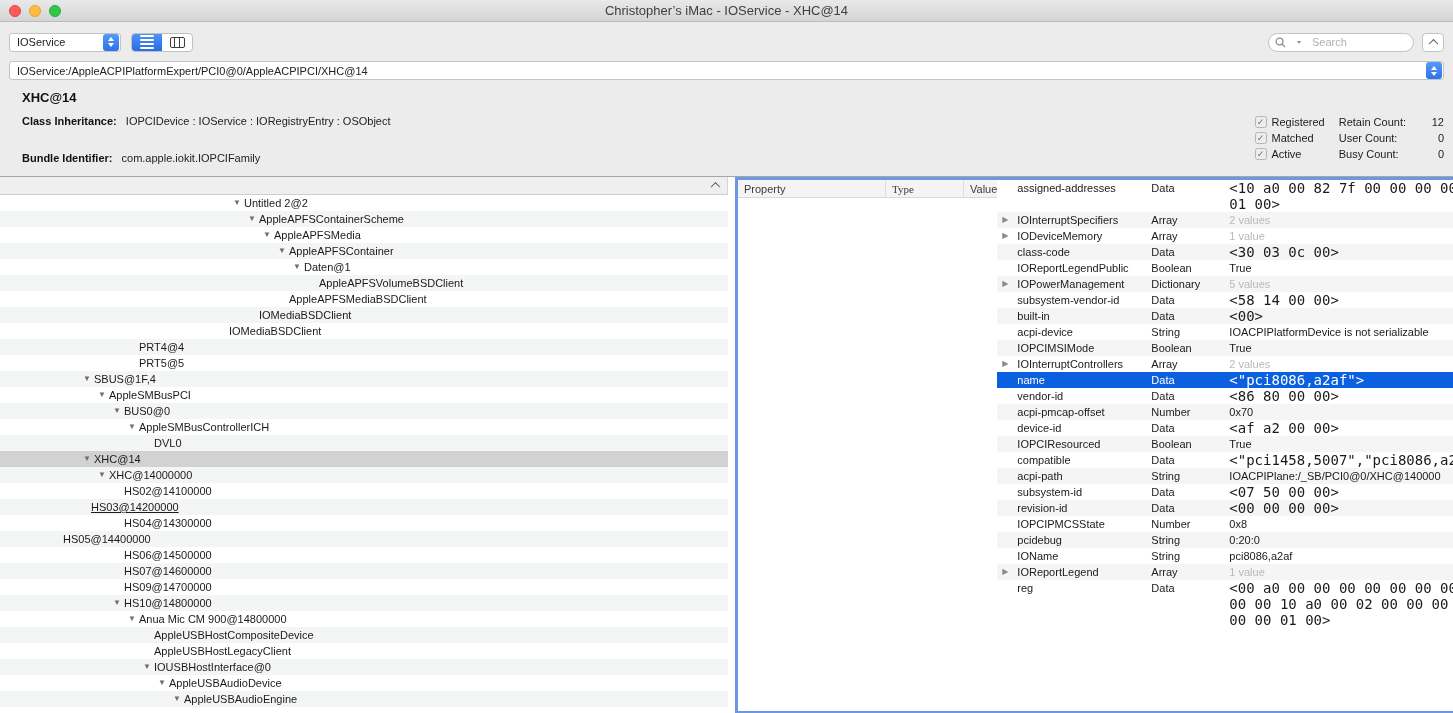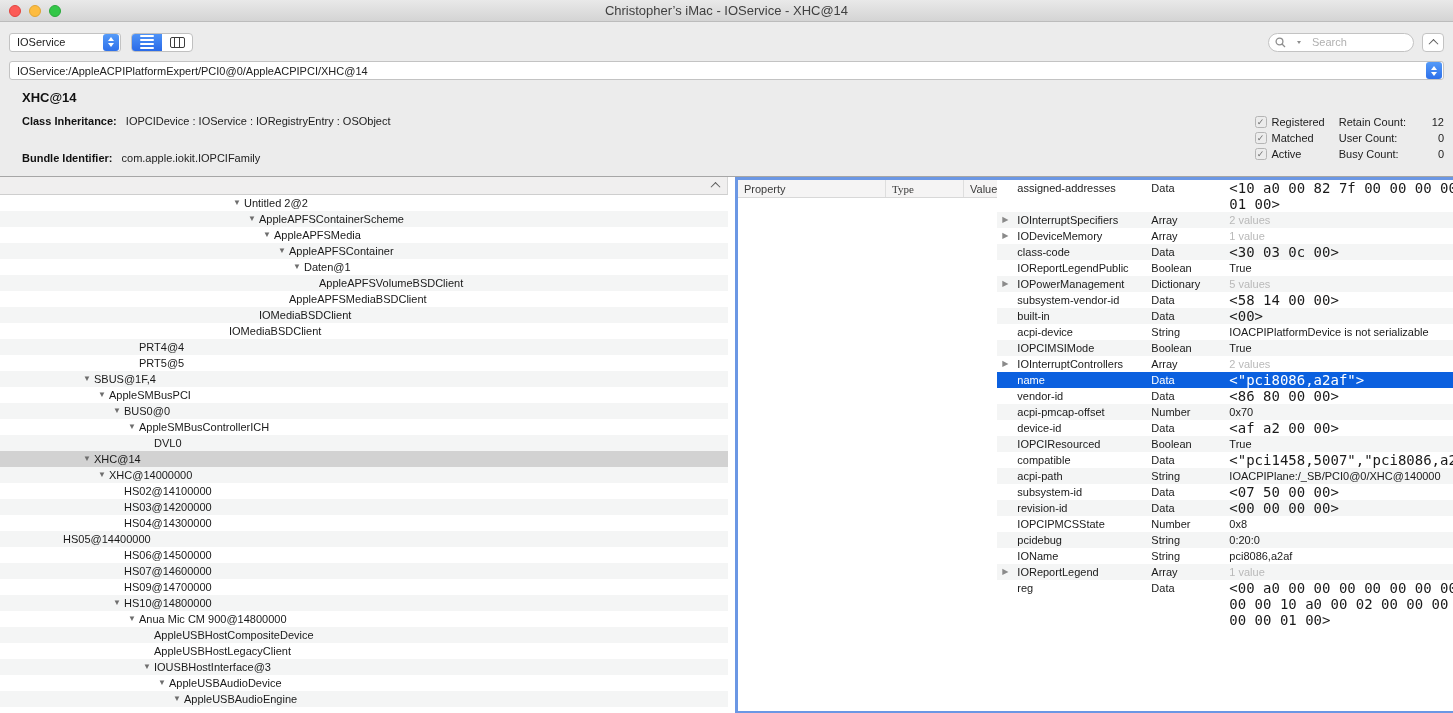--- a/index.html
+++ b/index.html
@@ -266,63 +266,63 @@
           <span class="tlabel">XHC@14</span>
         </div>
         <div class="trow alt" style="padding-left: 98px;">
           <span class="disc">▼</span>
           <span class="tlabel">XHC@14000000</span>
         </div>
         <div class="trow" style="padding-left: 113px;">
           <span class="disc"></span>
           <span class="tlabel">HS02@14100000</span>
         </div>
+        <div class="trow alt" style="padding-left: 80px; text-decoration: underline;">
+          <span class="disc"></span>
+          <span class="tlabel">HS03@14200000</span>
+        </div>
+        <div class="trow" style="padding-left: 113px;">
+          <span class="disc"></span>
+          <span class="tlabel">HS04@14300000</span>
+        </div>
+        <div class="trow alt" style="padding-left: 52px;">
+          <span class="disc"></span>
+          <span class="tlabel">HS05@14400000</span>
+        </div>
+        <div class="trow" style="padding-left: 113px;">
+          <span class="disc"></span>
+          <span class="tlabel">HS06@14500000</span>
+        </div>
         <div class="trow alt" style="padding-left: 113px;">
           <span class="disc"></span>
-          <span class="tlabel">HS03@14200000</span>
+          <span class="tlabel">HS07@14600000</span>
         </div>
         <div class="trow" style="padding-left: 113px;">
           <span class="disc"></span>
-          <span class="tlabel">HS04@14300000</span>
-        </div>
-        <div class="trow alt" style="padding-left: 52px;">
-          <span class="disc"></span>
-          <span class="tlabel">HS05@14400000</span>
-        </div>
-        <div class="trow" style="padding-left: 113px;">
-          <span class="disc"></span>
-          <span class="tlabel">HS06@14500000</span>
+          <span class="tlabel">HS09@14700000</span>
         </div>
         <div class="trow alt" style="padding-left: 113px;">
-          <span class="disc"></span>
-          <span class="tlabel">HS07@14600000</span>
-        </div>
-        <div class="trow" style="padding-left: 113px;">
-          <span class="disc"></span>
-          <span class="tlabel">HS09@14700000</span>
-        </div>
-        <div class="trow alt" style="padding-left: 113px;">
           <span class="disc">▼</span>
           <span class="tlabel">HS10@14800000</span>
         </div>
         <div class="trow" style="padding-left: 128px;">
           <span class="disc">▼</span>
           <span class="tlabel">Anua Mic CM 900@14800000</span>
         </div>
         <div class="trow alt" style="padding-left: 143px;">
           <span class="disc"></span>
           <span class="tlabel">AppleUSBHostCompositeDevice</span>
         </div>
         <div class="trow" style="padding-left: 143px;">
           <span class="disc"></span>
           <span class="tlabel">AppleUSBHostLegacyClient</span>
         </div>
         <div class="trow alt" style="padding-left: 143px;">
           <span class="disc">▼</span>
-          <span class="tlabel">IOUSBHostInterface@3</span>
+          <span class="tlabel">IOUSBHostInterface@0</span>
         </div>
         <div class="trow" style="padding-left: 158px;">
           <span class="disc">▼</span>
           <span class="tlabel">AppleUSBAudioDevice</span>
         </div>
         <div class="trow alt" style="padding-left: 173px;">
           <span class="disc">▼</span>
           <span class="tlabel">AppleUSBAudioEngine</span>
         </div>
       </div>

